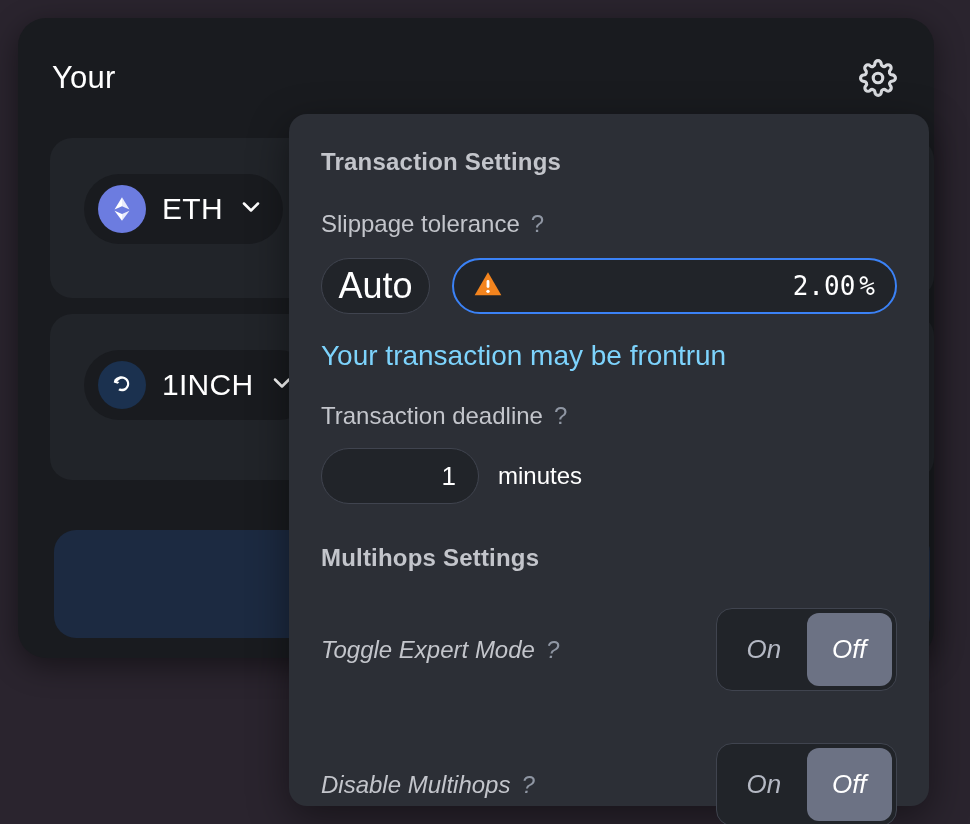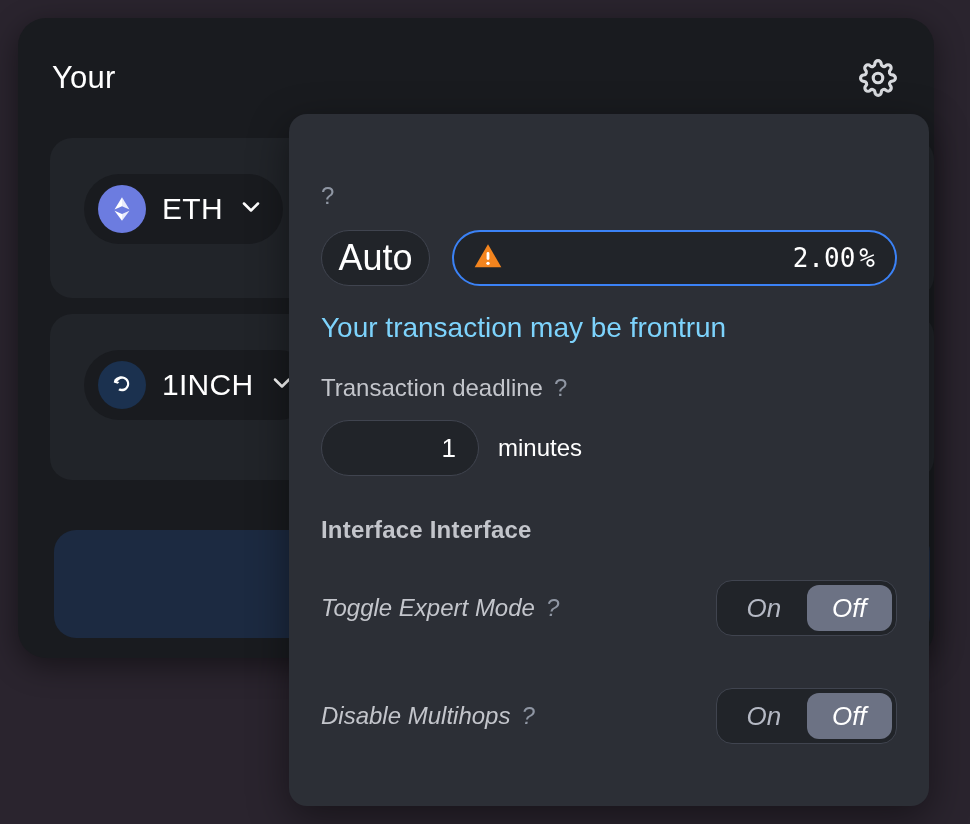--- a/index.html
+++ b/index.html
@@ -236,21 +236,21 @@
     margin-top: 36px;
     display: flex;
     align-items: center;
     justify-content: space-between;
     font-style: italic;
   }
   .toggle-row.second { margin-top: 52px; }
 
   .toggle {
     width: 181px;
-    height: 56px;
+    height: 83px;
     border-radius: 16px;
     background: #212429;
     border: 1px solid #40444f;
     box-sizing: border-box;
     display: flex;
     align-items: center;
     padding: 4px;
     cursor: pointer;
   }
   .toggle-opt {
@@ -323,22 +323,24 @@
         </svg>
       </span>
     </div>
   </div>
 
   <button class="action-button"></button>
 </div>
 
 <div class="settings-popover">
 
+  <div class="section-title">Transaction Settings</div>
 
   <div class="field-label row-slippage-label">
+    <span>Slippage tolerance</span>
     <span class="qmark">?</span>
   </div>
 
   <div class="slippage-row">
     <button class="auto-btn">Auto</button>
 
     <div class="slippage-input-wrap">
       <span class="warn-icon">
         <svg width="32" height="32" viewBox="0 0 24 24">
           <path d="M12 3.2 L22 20.4 L2 20.4 Z" fill="#f3841e"></path>
@@ -356,21 +358,21 @@
   <div class="field-label row-deadline-label">
     <span>Transaction deadline</span>
     <span class="qmark">?</span>
   </div>
 
   <div class="deadline-row">
     <input class="deadline-input" type="text" value="1" style="">
     <span class="deadline-unit">minutes</span>
   </div>
 
-  <div class="section-title interface-title">Interface Interface</div>
+  <div class="section-title interface-title">Multihops Settings</div>
 
   <div class="toggle-row">
     <div class="field-label">
       <span>Toggle Expert Mode</span>
       <span class="qmark">?</span>
     </div>
     <div class="toggle">
       <span class="toggle-opt inactive">On</span>
       <span class="toggle-opt active">Off</span>
     </div>

